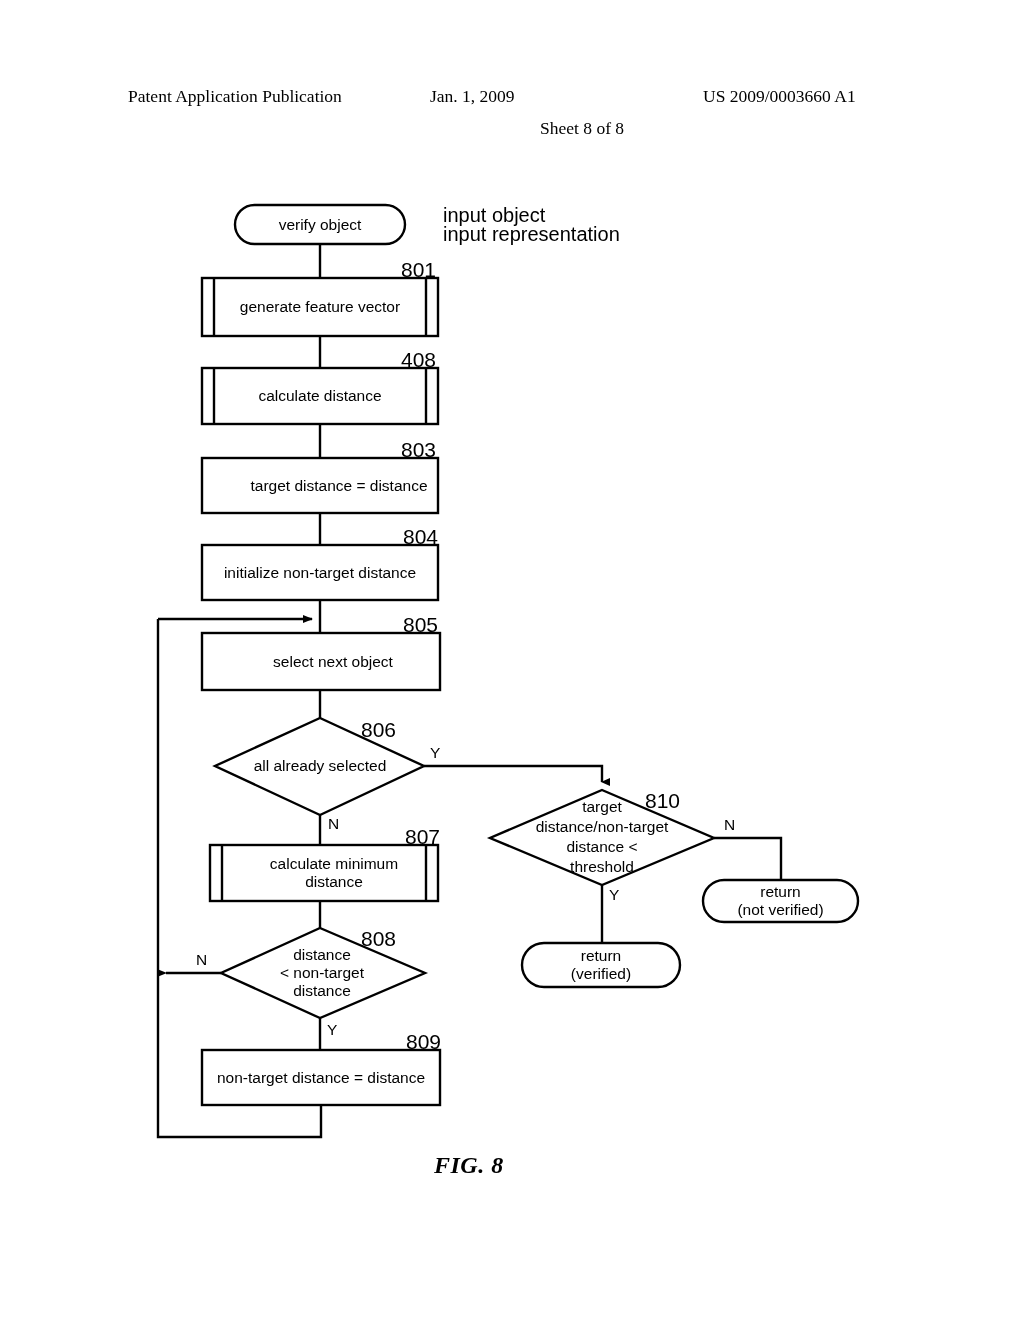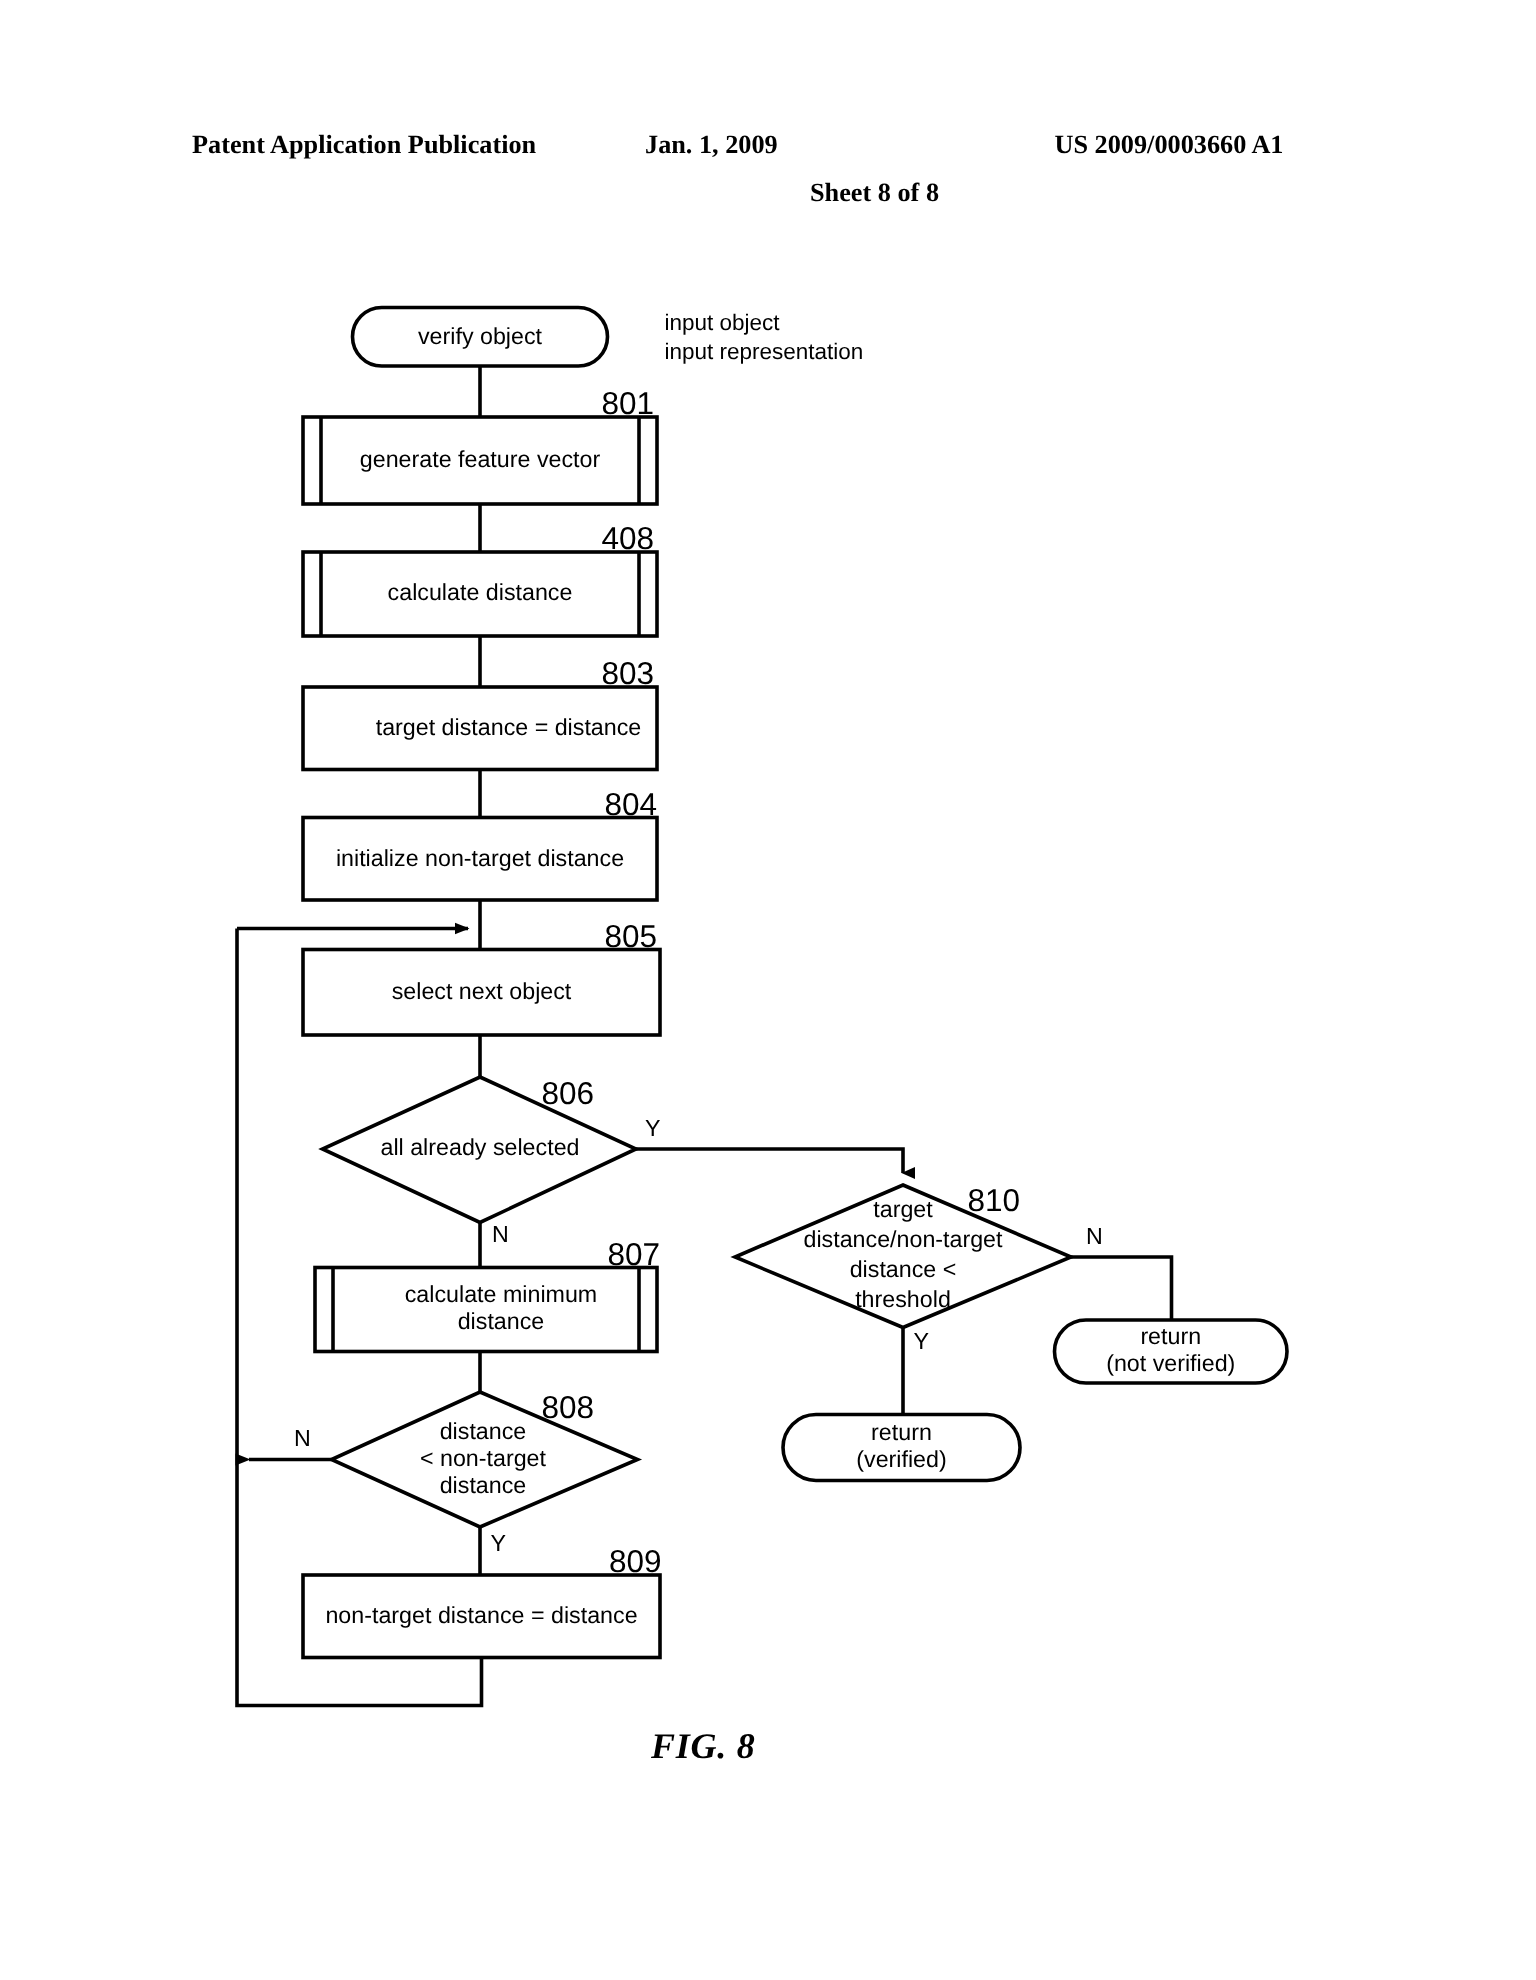--- a/index.html
+++ b/index.html
@@ -17,21 +17,21 @@
   }
 
   
   #patent-header {
     position: absolute;
     top: 86px;
     left: 0;
     width: 1024px;
     height: 26px;
     font-family: "Liberation Serif", serif;
-    font-weight: bold;
+    font-weight: normal;
     font-size: 17.5px;
     white-space: nowrap;
   }
   #patent-header .hdr-pub   { position: absolute; left: 128px;  top: 0; }
   #patent-header .hdr-date  { position: absolute; left: 430px;  top: 0; }
   #patent-header .hdr-sheet { position: absolute; left: 540px;  top: 0; margin-top: 32px; }
   #patent-header .hdr-num   { position: absolute; left: 703px;  top: 0; }
 
   
   #fig-caption {
@@ -74,21 +74,21 @@
     white-space: nowrap;
   }
   .branch-label {
     position: absolute;
     font-size: 15.5px;
     color: #000;
     white-space: nowrap;
   }
   .free-note {
     position: absolute;
-    font-size: 15px;
+    font-size: 20px;
     line-height: 19px;
     color: #000;
     white-space: pre-line;
   }
 </style>
 </head>
 <body>
 
 <div id="patent-header">
   <span class="hdr-pub">Patent Application Publication</span>
@@ -181,21 +181,21 @@
   <div class="node-text" style="left:235px; top:205px; width:170px; height:39px;">verify object</div>
 
   <div class="node-text" style="left:214px; top:278px; width:212px; height:58px;">generate feature vector</div>
 
   <div class="node-text" style="left:214px; top:368px; width:212px; height:56px;">calculate distance</div>
 
   <div class="node-text" style="left:202px; top:458px; width:274px; height:55px;">target distance = distance</div>
 
   <div class="node-text" style="left:202px; top:545px; width:236px; height:55px;">initialize non-target distance</div>
 
-  <div class="node-text" style="left:202px; top:633px; width:238px; height:57px;">select next object</div>
+  <div class="node-text" style="left:202px; top:633px; width:238px; height:57px;padding-left:12px;">select next object</div>
 
   <div class="node-text" style="left:225px; top:746px; width:190px; height:40px;">all already selected</div>
 
   <div class="node-text" style="left:222px; top:845px; width:204px; height:56px;padding-left:10px;">calculate minimum
 distance</div>
 
   <div class="node-text" style="left:242px; top:943px; width:160px; height:60px;">distance
 &lt; non-target
 distance</div>
 

